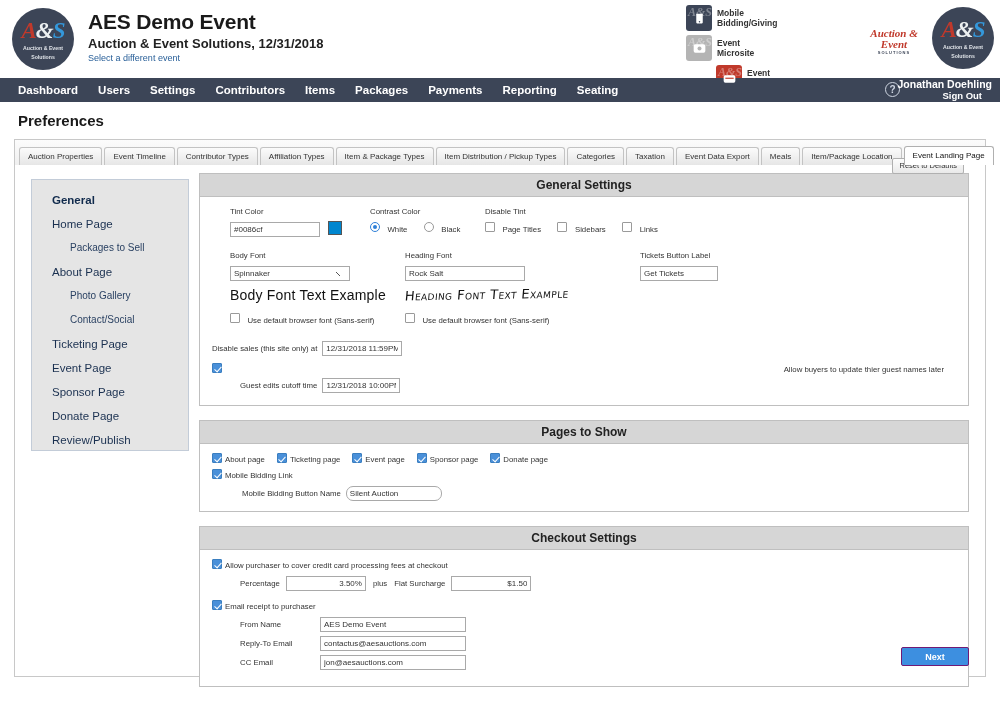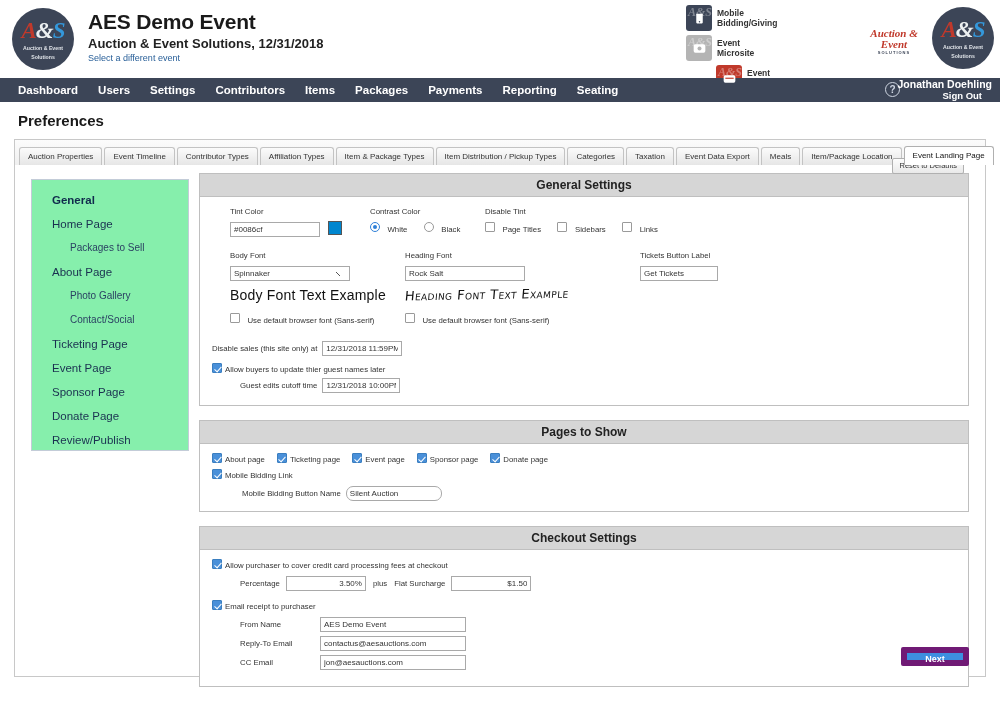--- a/index.html
+++ b/index.html
@@ -143,21 +143,21 @@
   
   .content {
     position: relative; margin: 0 14px; border: 1px solid #c8c8c8;
     border-top: none; height: 512px; background: #fff; padding: 8px 0 0 0;
     display: flex;
   }
 
   
   .side {
     width: 158px; margin: 6px 0 18px 16px; height: 272px;
-    background: #86efac; border: 1px solid #c3ccd8;
+    background: #e5e5e5; border: 1px solid #c3ccd8;
     padding: 8px 0 0 0; align-self: flex-start;
   }
   .side-item {
     font-size: 11.5px; color: #1a3050; padding: 5px 0 5px 20px;
     cursor: pointer; line-height: 14px;
   }
   .side-item.active { font-weight: bold; color: #102a4c; }
   .side-item.sub { padding-left: 38px; font-size: 10px; color: #2b4263; }
 
   
@@ -243,21 +243,21 @@
 
   .fee-label { font-size:7.8px; color:#333; }
   .amt-input { text-align: right; }
 
   .form-grid-row { display:flex; align-items:center; margin-bottom:4px; }
   .form-grid-row .lab { width:80px; font-size:7.8px; color:#333; }
 
   .next-btn {
     position: absolute; right: 16px; bottom: 10px;
     width: 68px; height: 19px; background: #3d8fe0;
-    border: 6px solid #701a75; color: #fff; font-size: 9px;
+    border: 1px solid #701a75; color: #fff; font-size: 9px;
     font-weight: bold; cursor: pointer; border-radius: 2px;
   }
 </style>
 </head>
 <body>
 
 <div class="page">
 
   <div class="topbar">
     <div class="brand-logo">
@@ -436,21 +436,21 @@
               <span class="cbx"></span>
               <span class="inline-lbl">Use default browser font (Sans-serif)</span>
             </div>
           </div>
 
           <div class="subrow" style="margin-top:14px;">
             <span>Disable sales (this site only) at</span>
             <input class="fin" style="width: 80px; margin-left: 5px;" value="12/31/2018 11:59PM">
           </div>
 
-          <div class="subrow" style="margin-top:8px;">
+          <div class="subrow" style="margin-top:8px;justify-content:space-between;">
             <span class="cbx on"></span>
             <span class="inline-lbl">Allow buyers to update thier guest names later</span>
           </div>
           <div class="subrow indent1" style="margin-top:4px;">
             <span>Guest edits cutoff time</span>
             <input class="fin" style="width: 78px; margin-left: 5px;" value="12/31/2018 10:00PM">
           </div>
 
         </div>
       </div>

